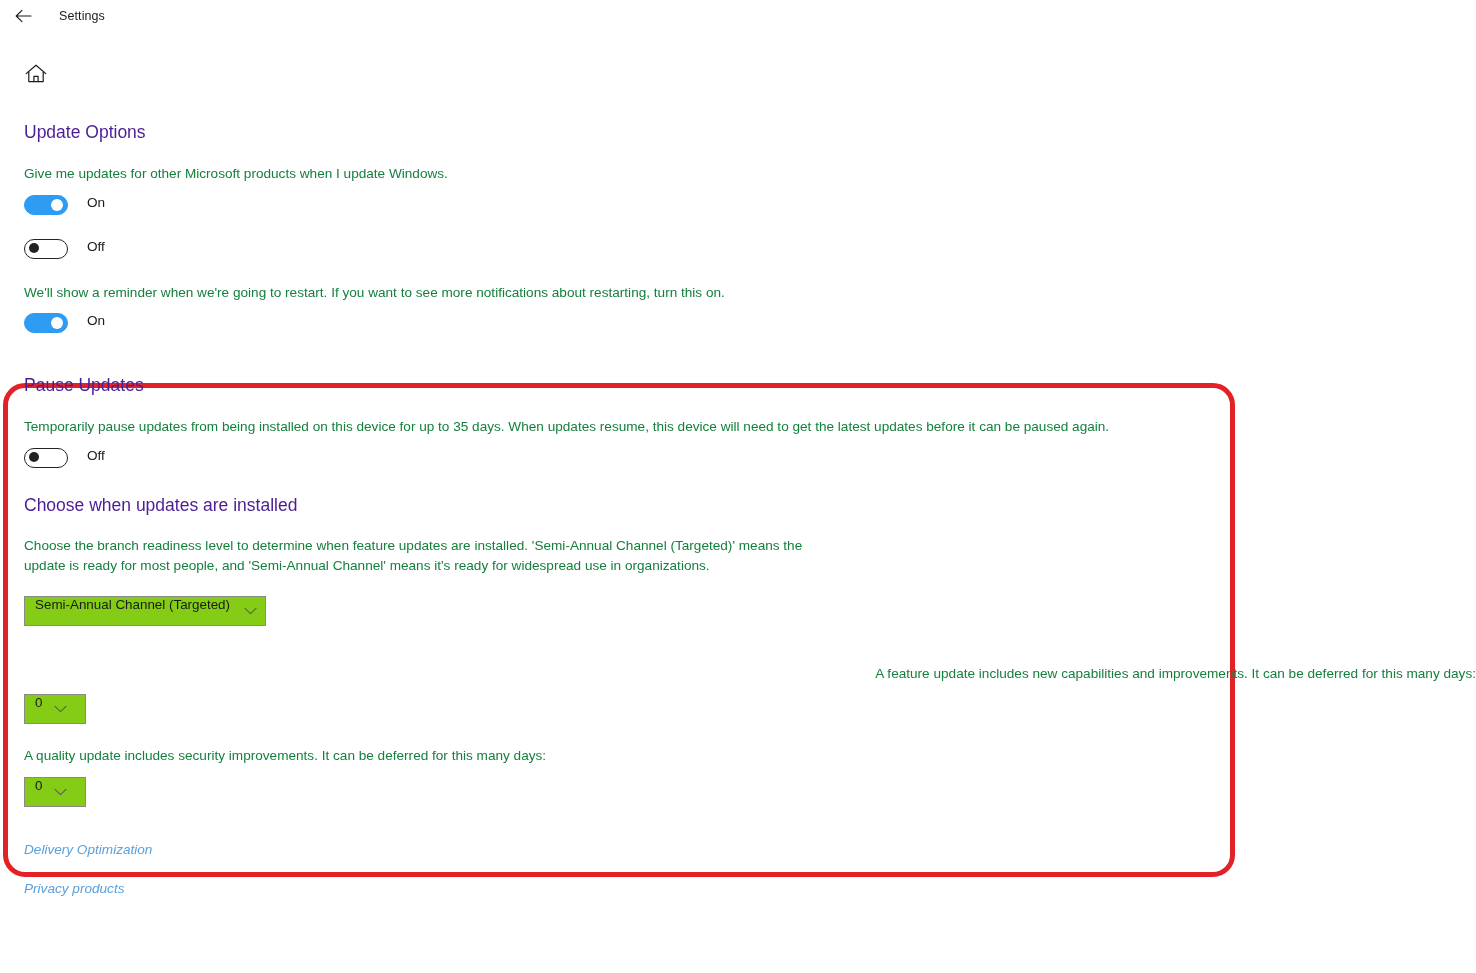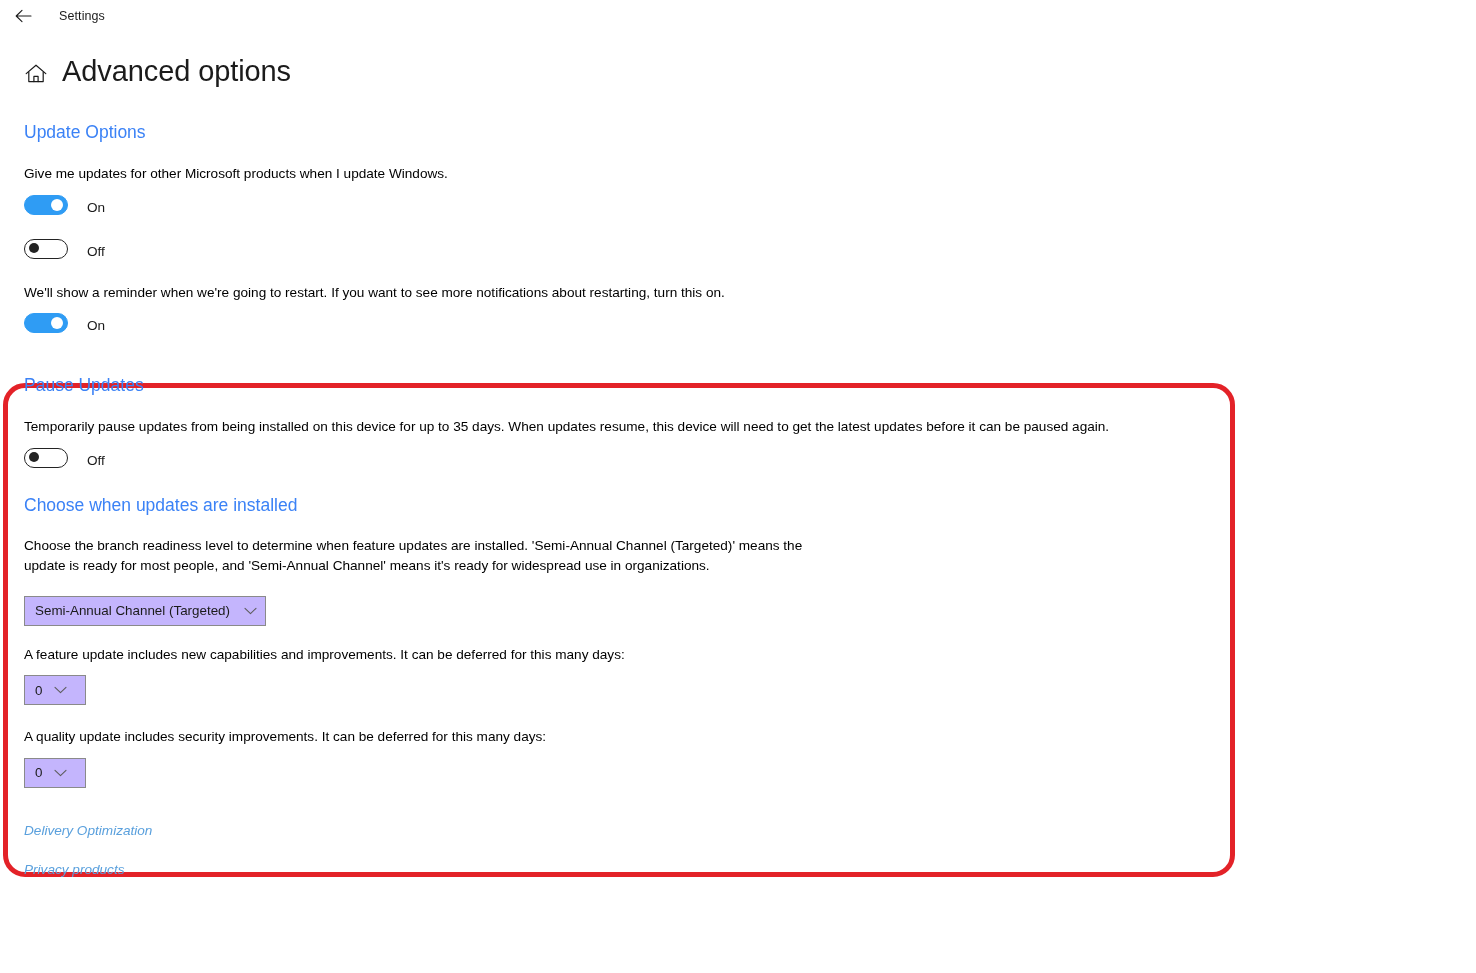--- a/index.html
+++ b/index.html
@@ -71,35 +71,35 @@
   
   .content {
     position: absolute;
     top: 112px;
     left: 0;
     width: 1476px;
   }
   .section-heading {
     font-size: 17.5px;
     font-weight: 400;
-    color: #3b82f6;
+    color: #4c1d95;
     margin: 0 0 0 24px;
     line-height: 1.2;
   }
   .desc {
     font-size: 13.6px;
-    color: #000000;
+    color: #15803d;
     line-height: 1.45;
     margin-left: 24px;
   }
 
   
   .toggle-row {
     display: flex;
-    align-items: flex-end;
+    align-items: flex-start;
     margin-left: 24px;
   }
   .toggle {
     width: 44px;
     height: 20px;
     border-radius: 10px;
     position: relative;
     box-sizing: border-box;
     flex: 0 0 auto;
     cursor: default;
@@ -148,24 +148,23 @@
     border: 5px solid #e32228;
     border-radius: 22px;
     box-sizing: border-box;
     pointer-events: none;
   }
 
   
   .dropdown {
     height: 30px;
     border: 1px solid #8a8a8a;
-    background: #c4b5fd;
+    background: #84cc16;
     box-sizing: border-box;
     display: inline-flex;
-    align-items: center;
     margin-left: 24px;
     padding: 0 8px 0 10px;
     cursor: default;
   }
   .dropdown .dd-value {
     font-size: 13.4px;
     color: #1b1b1b;
     white-space: nowrap;
   }
   .dropdown .chev {
@@ -207,21 +206,20 @@
 </div>
 
 <div class="page-header">
   <span class="home-icon">
     <svg width="24" height="22" viewBox="0 0 24 22" fill="none" aria-hidden="true">
       <path d="M2.2 10.6L12 2.2L21.8 10.6" stroke="#1b1b1b" stroke-width="1.2" stroke-linecap="round" stroke-linejoin="round"></path>
       <path d="M4.8 9.0V18.6H19.2V9.0" stroke="#1b1b1b" stroke-width="1.2" stroke-linecap="round" stroke-linejoin="round"></path>
       <path d="M9.9 18.6V13.4H14.1V18.6" stroke="#1b1b1b" stroke-width="1.2" stroke-linecap="round" stroke-linejoin="round"></path>
     </svg>
   </span>
-  <h1 class="page-title">Advanced options</h1>
 </div>
 
 <div class="annotation-box"></div>
 
 <div class="content">
 
   
   <h2 class="section-heading" style="margin-top:10px;">Update Options</h2>
 
   <div style="margin-top:21px;">
@@ -265,21 +263,21 @@
 
   <div class="dropdown" style="margin-top:20px;">
     <span class="dd-value">Semi-Annual Channel (Targeted)</span>
     <span class="chev">
       <svg width="13" height="8" viewBox="0 0 13 8" fill="none" aria-hidden="true">
         <path d="M1 1.3L6.5 6.6L12 1.3" stroke="#5d5d5d" stroke-width="1.1" stroke-linecap="round" stroke-linejoin="round"></path>
       </svg>
     </span>
   </div>
 
-  <div class="desc" style="margin-top:19px;">A feature update includes new capabilities and improvements. It can be deferred for this many days:</div>
+  <div class="desc" style="margin-top:38px;text-align:right;">A feature update includes new capabilities and improvements. It can be deferred for this many days:</div>
   <div class="dropdown small" style="margin-top:11px;">
     <span class="dd-value">0</span>
     <span class="chev">
       <svg width="13" height="8" viewBox="0 0 13 8" fill="none" aria-hidden="true">
         <path d="M1 1.3L6.5 6.6L12 1.3" stroke="#5d5d5d" stroke-width="1.1" stroke-linecap="round" stroke-linejoin="round"></path>
       </svg>
     </span>
   </div>
 
   <div class="desc" style="margin-top:22px;">A quality update includes security improvements. It can be deferred for this many days:</div>

